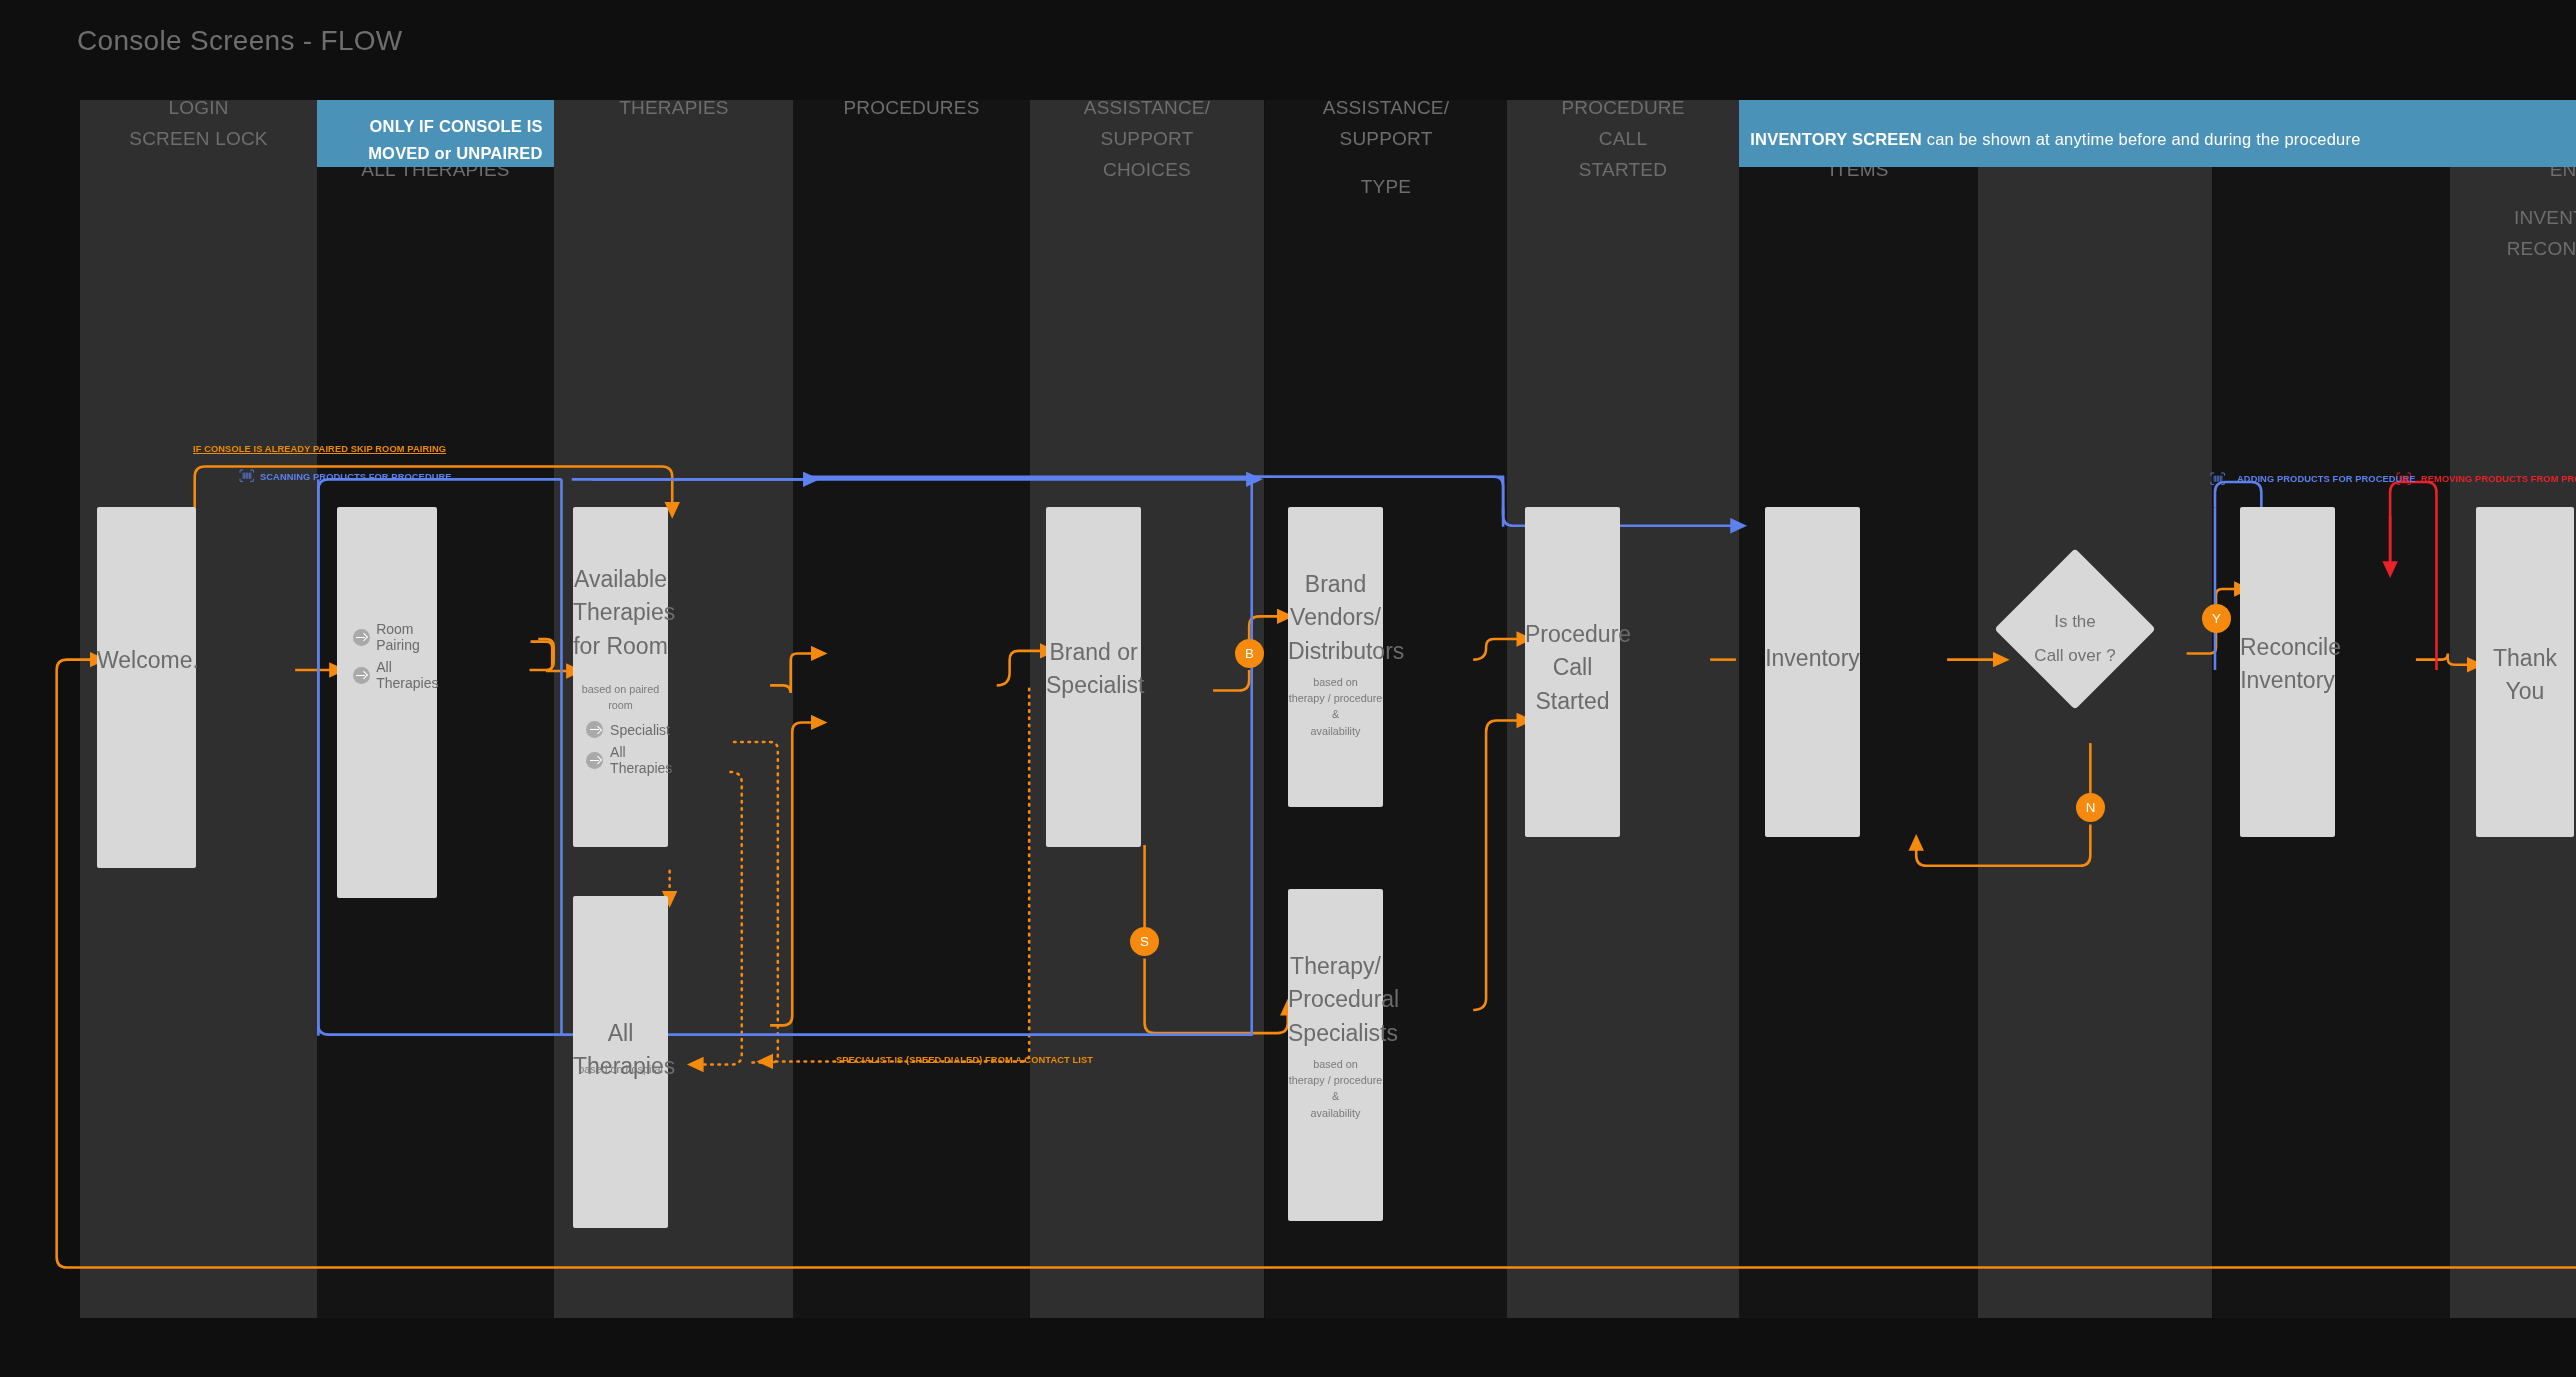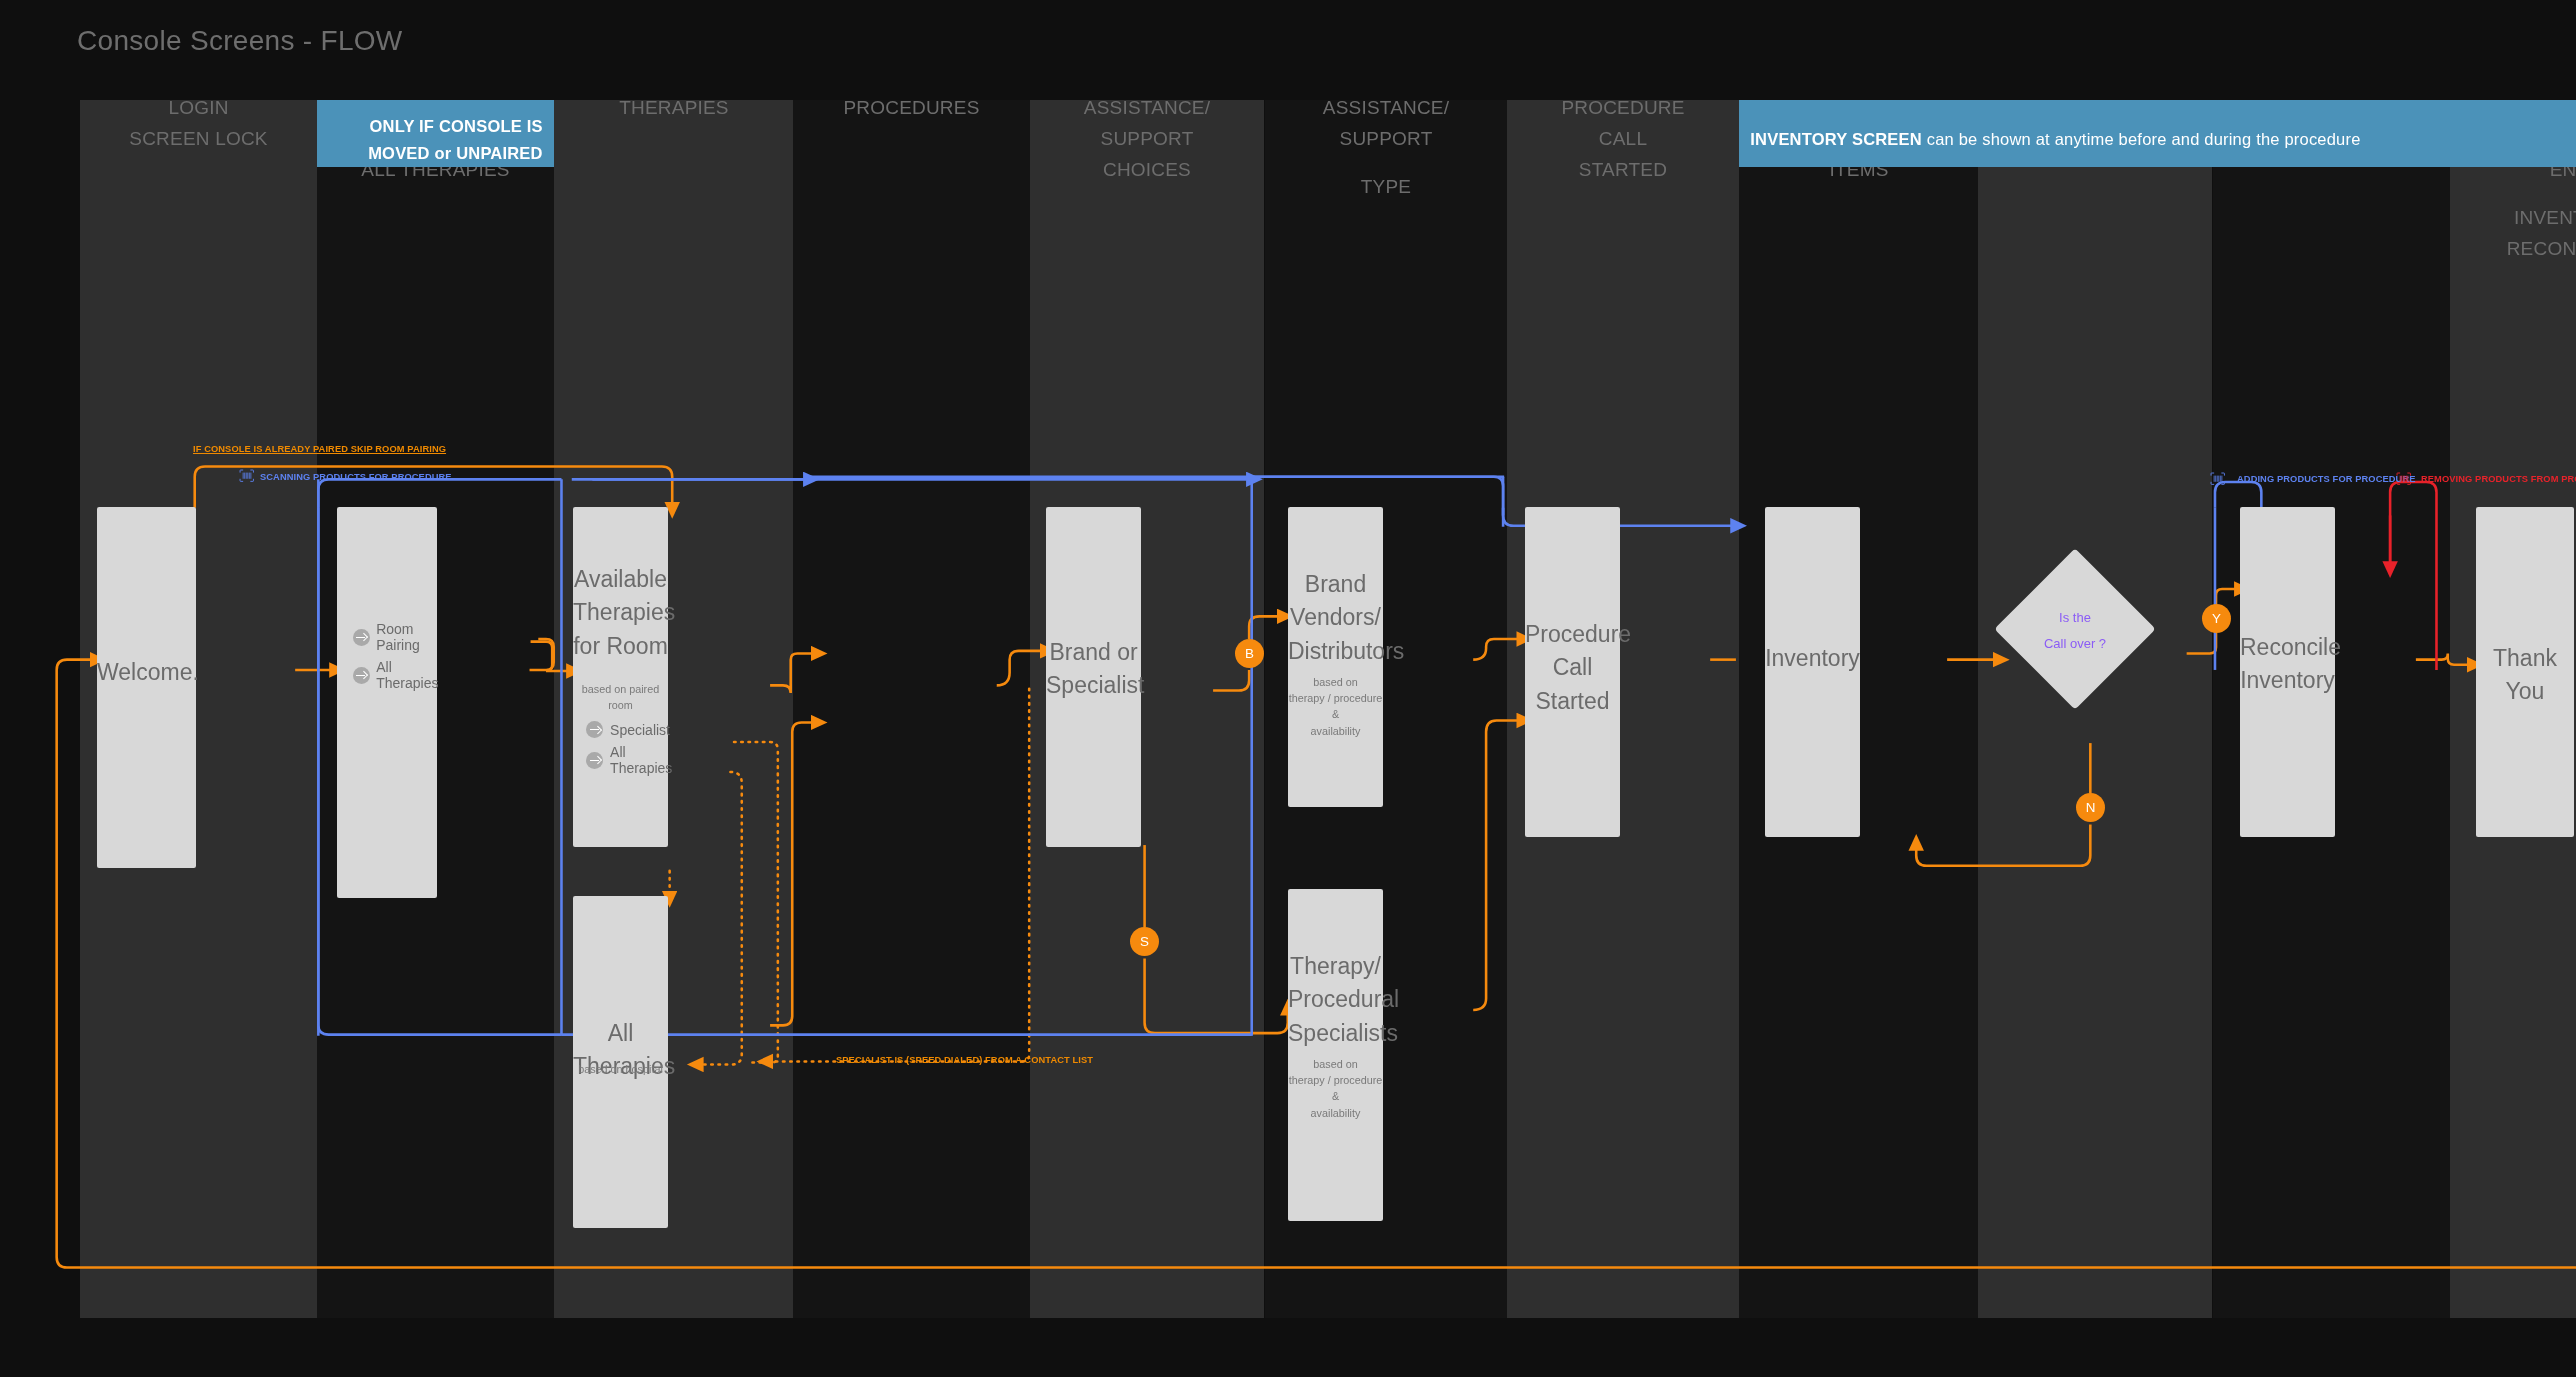--- a/index.html
+++ b/index.html
@@ -94,21 +94,21 @@
 
   
   .diamond {
     position: absolute;
     background: #d8d8d8;
     transform: rotate(45deg);
     border-radius: 4.1px;
   }
   .diamond-label {
     position: absolute; text-align: center;
-    font-size: 13px; color: #8b5cf6; line-height: 2.0;
+    font-size: 17px; color: #737373; line-height: 2.0;
   }
 
   
   .note {
     position: absolute;
     font-size: 9.3px;
     font-weight: 600;
     letter-spacing: 0.1px;
     white-space: nowrap;
   }
@@ -298,21 +298,21 @@
 
       <path d="M4300,985 L4300,955 Q4300,935 4320,935 L4370,935 Q4390,935 4390,955 L4390,1100" stroke="#5d82f0" stroke-width="5" marker-end="url(#ar-b)"></path>
       <path d="M4300,985 L4300,1300" stroke="#5d82f0" stroke-width="5"></path>
 
       <path d="M4640,1100 L4640,955 Q4640,935 4660,935 L4710,935 Q4730,935 4730,955 L4730,1300" stroke="#e8222a" stroke-width="5"></path>
       <path d="M4640,1000 L4640,1100" stroke="#e8222a" stroke-width="5" marker-end="url(#ar-r)"></path>
     </g>
   </svg>
 
   <div class="card" style="left:97px; top:507px; width:99px; height:361px;">
-    <div class="title" style="top:149px;text-align:center;">Welcome.</div>
+    <div class="title" style="top:137px;text-align:center;">Welcome.</div>
   </div>
 
   <div class="card" style="left:337px; top:507px; width:100px; height:391px;">
     <div class="links" style="top:114px; left:15.5px;">
       <div class="link-row">
         <span class="ico"></span>
         <span class="lbl">Room Pairing</span>
       </div>
       <div class="link-row">
         <span class="ico"></span>

